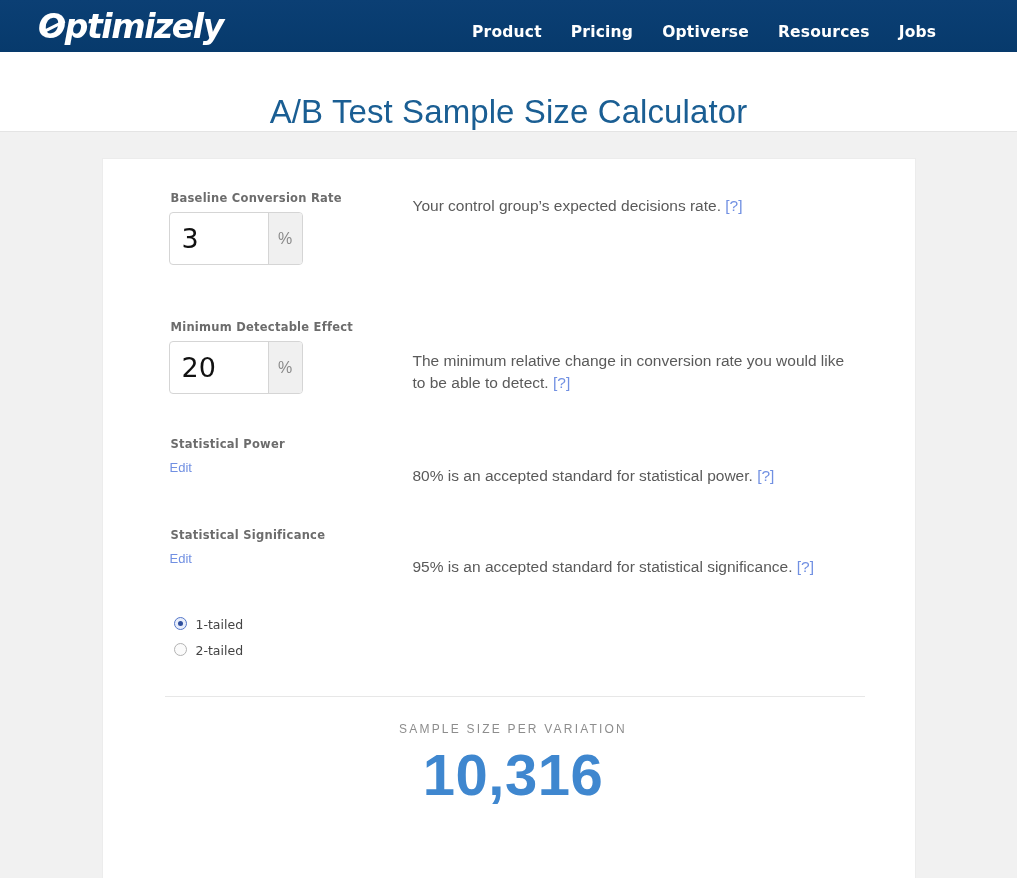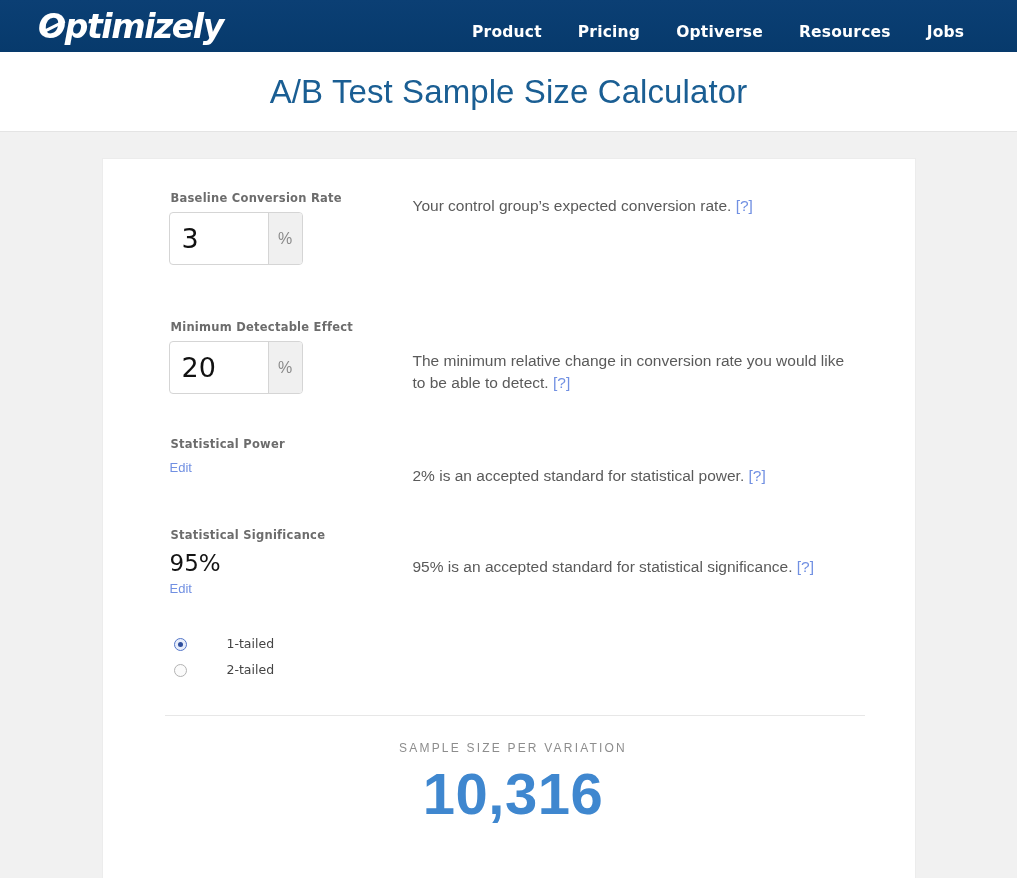--- a/index.html
+++ b/index.html
@@ -54,42 +54,42 @@
     background: #ffffff;
     transform: rotate(-27deg);
   }
   .nav-links {
     position: absolute;
     left: 472px;
     top: 0;
     height: 64px;
     display: flex;
     align-items: center;
-    gap: 8px;
+    gap: 1px;
   }
   .nav-link {
     color: #ffffff;
     font-family: "DejaVu Sans", sans-serif;
     font-size: 15.5px;
     font-weight: bold;
     letter-spacing: 0.2px;
     text-decoration: none;
     padding: 0 0;
     margin-right: 28px;
     cursor: pointer;
     white-space: nowrap;
   }
   .nav-link:last-child { margin-right: 0; }
 
   
   .title-band {
     background: #ffffff;
     height: 80px;
     display: flex;
-    align-items: center;
+    align-items: flex-end;
     justify-content: center;
     border-bottom: 1px solid #e4e4e4;
   }
   .page-title {
     color: #1a5e93;
     font-size: 33px;
     font-weight: normal;
     letter-spacing: 0.1px;
     margin: 0;
     text-align: center;
@@ -194,24 +194,23 @@
   .row-gap-1 { height: 55px; }
   .row-gap-2 { height: 43px; }
   .row-gap-3 { height: 41px; }
   .row-gap-4 { height: 36px; }
 
   
   .radio-row { display: flex; align-items: flex-start; }
   .radio-list { width: 244px; flex: 0 0 244px; padding-top: 3px; }
   .radio-item {
     display: flex;
-    align-items: flex-end;
+    align-items: flex-start;
     margin-bottom: 11px;
     cursor: pointer;
-    gap: 31px;
   }
   .radio-item:last-child { margin-bottom: 0; }
   .radio-dot {
     width: 13px; height: 13px;
     border-radius: 50%;
     border: 1px solid #b3b3b3;
     background: #fbfbfb;
     margin-right: 9px;
     margin-left: 5px;
     flex: 0 0 13px;
@@ -286,21 +285,21 @@
 
     <div class="field-row">
       <div class="field-left">
         <div class="field-label">Baseline Conversion Rate</div>
         <div class="input-group">
           <input class="input-value" type="text" value="3" style="">
           <span class="input-suffix">%</span>
         </div>
       </div>
       <div class="field-right">
-        <p class="desc"><span>Your control group’s expected conversion rate.</span> <a class="help-link" href="#">[?]</a></p>
+        <p class="desc"><span>Your control group’s expected decisions rate.</span> <a class="help-link" href="#">[?]</a></p>
       </div>
     </div>
 
     <div class="row-gap-1"></div>
 
     <div class="field-row">
       <div class="field-left">
         <div class="field-label">Minimum Detectable Effect</div>
         <div class="input-group">
           <input class="input-value" type="text" value="20" style="">
@@ -313,30 +312,29 @@
     </div>
 
     <div class="row-gap-2"></div>
 
     <div class="field-row">
       <div class="field-left">
         <div class="field-label">Statistical Power</div>
         <a class="edit-link" href="#">Edit</a>
       </div>
       <div class="field-right" style="padding-top:28px">
-        <p class="desc"><span>2% is an accepted standard for statistical power.</span> <a class="help-link" href="#">[?]</a></p>
+        <p class="desc"><span>80% is an accepted standard for statistical power.</span> <a class="help-link" href="#">[?]</a></p>
       </div>
     </div>
 
     <div class="row-gap-3"></div>
 
     <div class="field-row">
       <div class="field-left">
         <div class="field-label">Statistical Significance</div>
-        <div class="static-value">95%</div>
         <a class="edit-link" href="#">Edit</a>
       </div>
       <div class="field-right" style="padding-top:28px">
         <p class="desc"><span>95% is an accepted standard for statistical significance.</span> <a class="help-link" href="#">[?]</a></p>
       </div>
     </div>
 
     <div class="row-gap-4"></div>
 
     <div class="radio-row">

